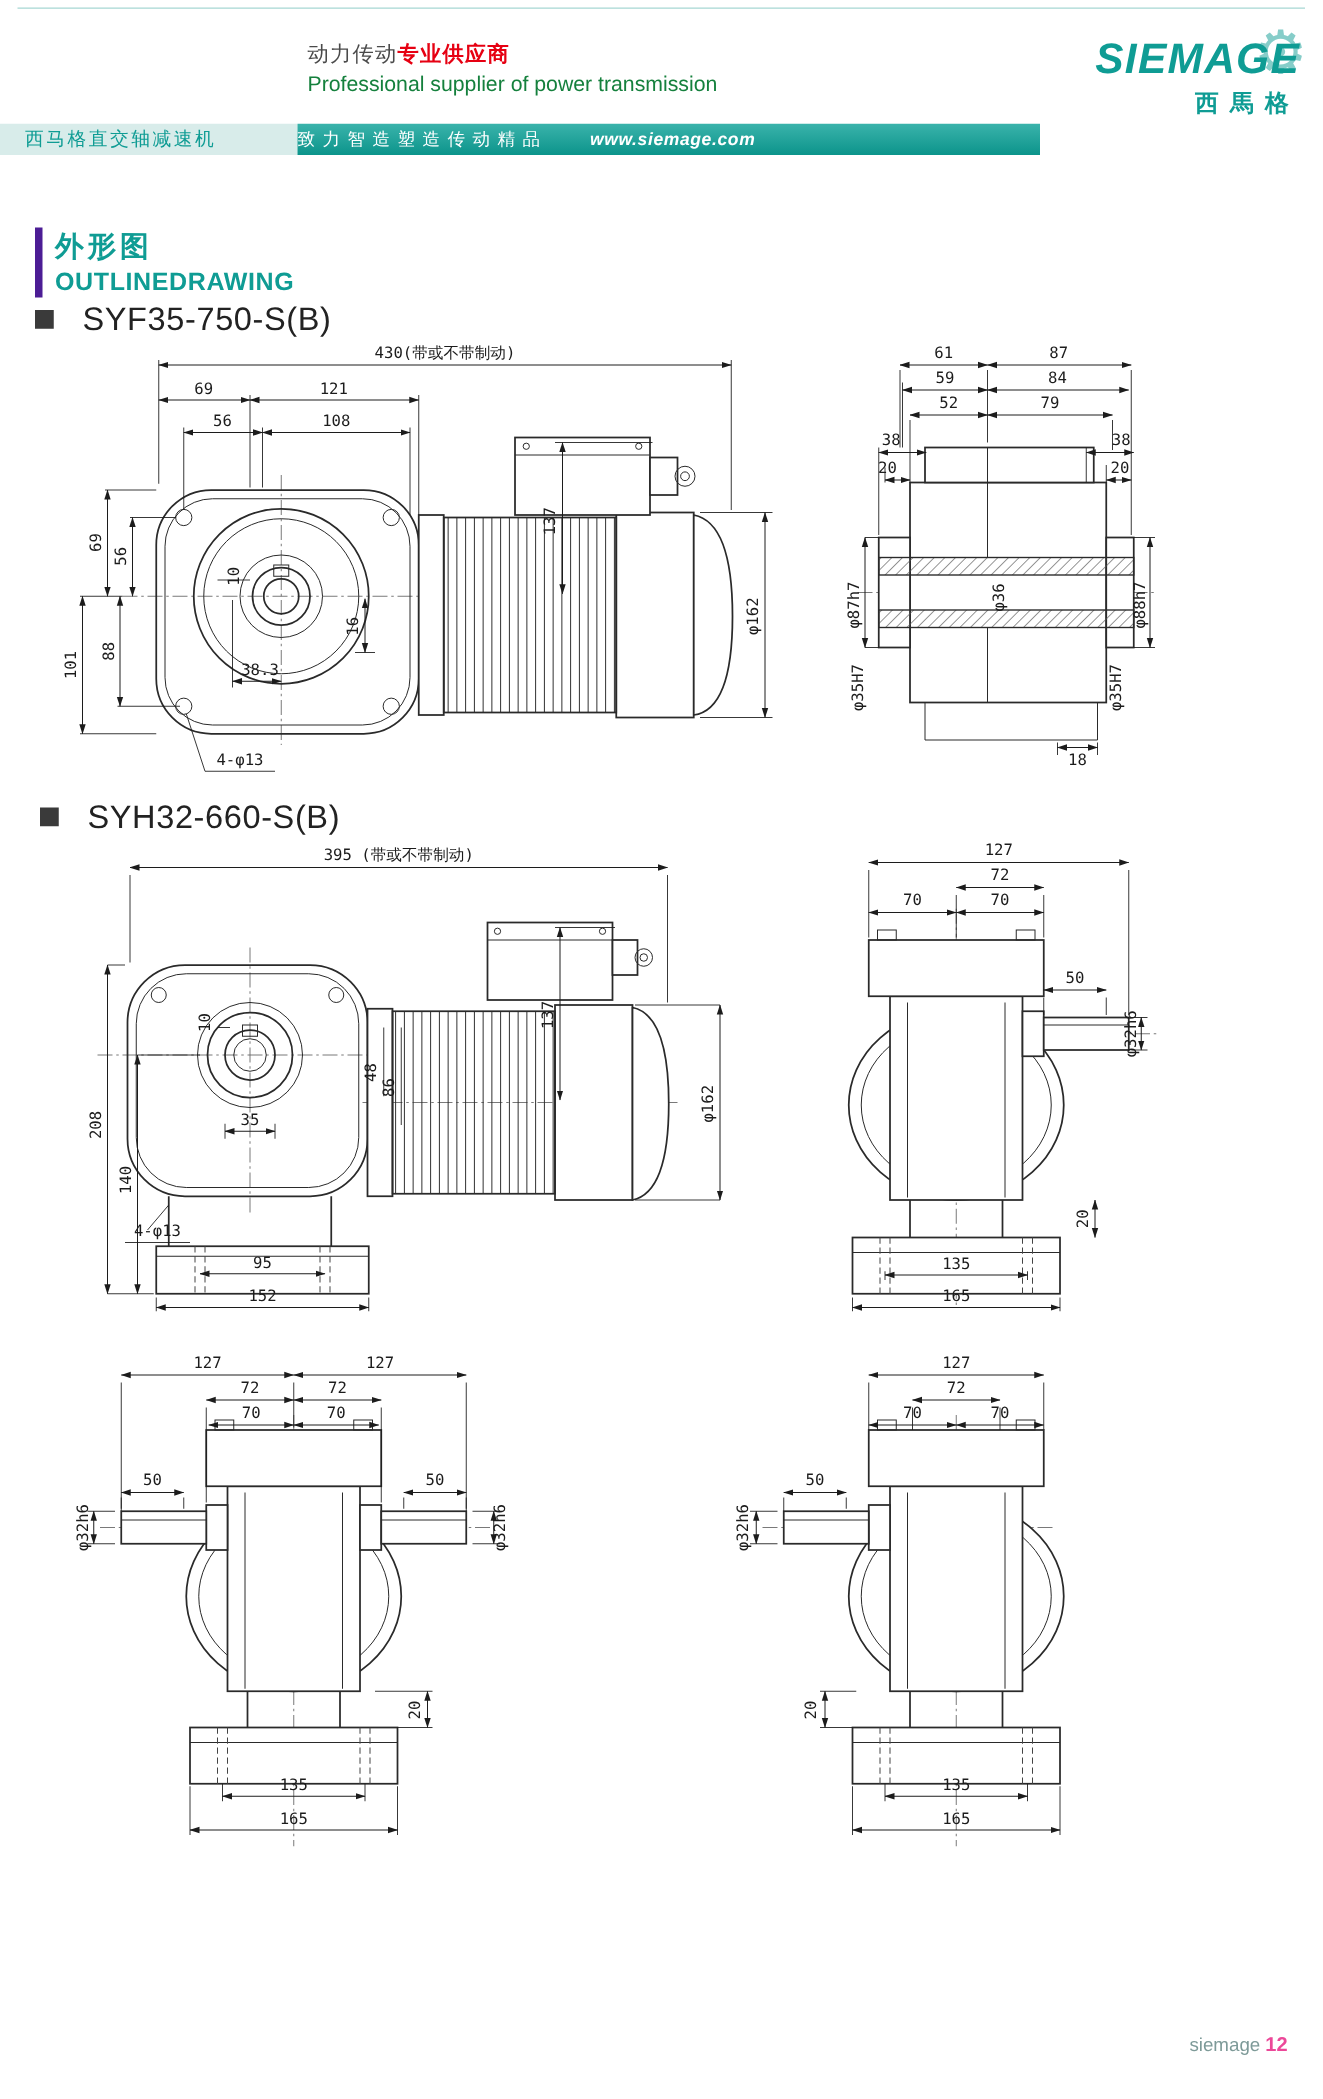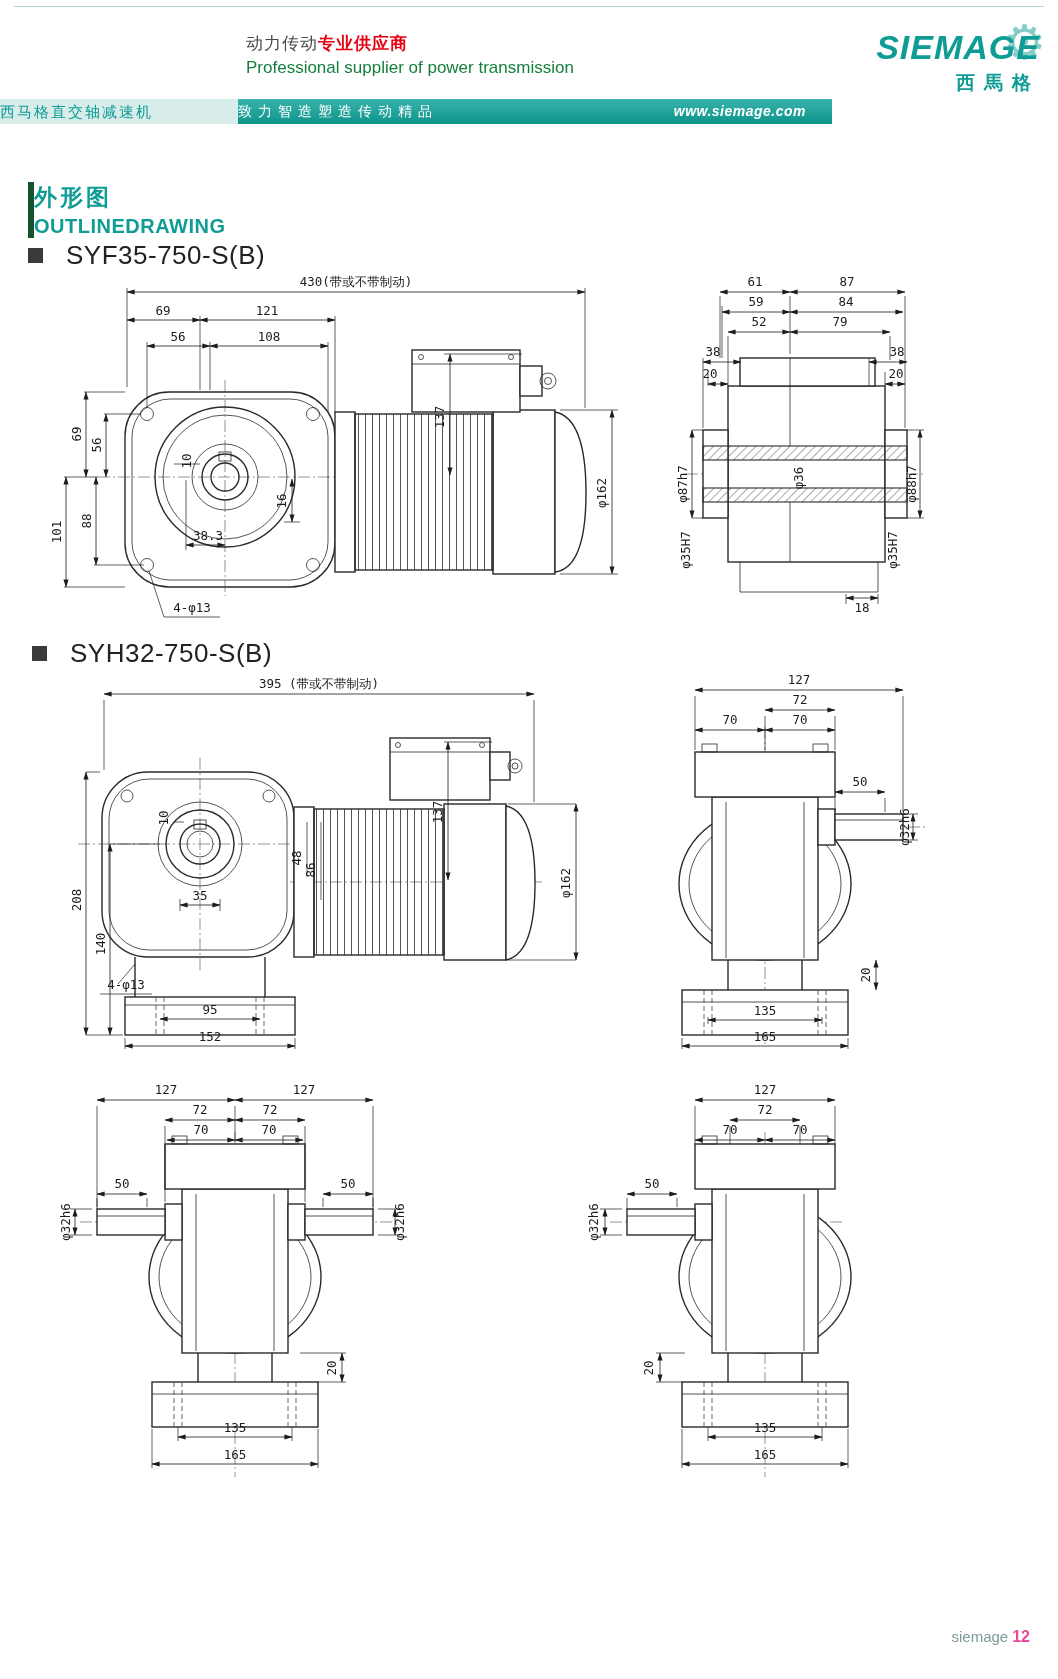--- a/index.html
+++ b/index.html
@@ -9,31 +9,31 @@
   
   .top-rule{position:absolute;top:6px;left:14px;right:14px;height:1px;background:#a7d8d4}
   .series{position:absolute;left:16px;top:22px;color:#e60012;font-weight:bold}
   .series .main{font-size:42px;letter-spacing:3px}
   .series .sub{font-size:20px;margin-left:6px}
   .supplier{position:absolute;left:246px;top:32px}
   .supplier-cn{font-size:17px;color:#4a4a4a;letter-spacing:1px}
   .supplier-cn b{color:#e60012}
   .supplier-en{font-size:17px;color:#15803d;margin-top:3px}
   .strip{position:absolute;left:0;top:99px;width:832px;height:25px;display:flex}
-  .strip-left{width:238px;background:#d8ecea;color:#0f9c94;font-size:15px;line-height:25px;letter-spacing:2px}
-  .strip-right{flex:1;background:linear-gradient(180deg,#3ab3ab,#0c948b);color:#fff;font-size:14px;line-height:25px;display:flex;align-items:center;justify-content:space-between;gap:34px;padding-right:26px}
+  .strip-left{width:238px;background:#d8ecea;color:#0f9c94;font-size:15px;line-height:25px;padding-left:20px;letter-spacing:2px}
+  .strip-right{flex:1;background:linear-gradient(180deg,#3ab3ab,#0c948b);color:#fff;font-size:14px;line-height:25px;display:flex;align-items:center;justify-content:flex-start;gap:34px;padding-right:26px}
   .strip-right .slogan{letter-spacing:6px}
   .strip-right .site{font-style:italic;font-weight:bold;letter-spacing:.5px}
   .logo{position:absolute;right:18px;top:28px;width:220px;text-align:right;color:#0f9c94}
   .logo-text{font-size:34px;font-weight:900;font-style:italic;letter-spacing:1px;position:relative;z-index:2}
   .logo-gear{position:absolute;right:-6px;top:-14px;font-size:48px;opacity:.5;z-index:1;font-family:"DejaVu Sans",sans-serif}
   .logo-sub{font-size:19px;font-weight:bold;letter-spacing:9px;margin-top:3px}
 
   
-  .sec-title{position:absolute;left:28px;top:182px;border-left:6px solid #14532d;color:#0f9c94}
+  .sec-title{position:absolute;left:28px;top:182px;padding-left:10px;border-left:6px solid #4c1d95;color:#0f9c94}
   .t-cn{font-size:23px;font-weight:bold;letter-spacing:3px}
   .t-en{font-size:20px;font-weight:bold;margin-top:2px;letter-spacing:.5px}
   .model{position:absolute;font-size:26px;color:#222;display:flex;align-items:center;gap:23px;letter-spacing:.5px}
   .model .sq{width:15px;height:15px;background:#3a3a3a;display:inline-block}
   .model1{left:28px;top:240px}
   .model2{left:32px;top:638px}
 
   
   .footer{position:absolute;right:28px;top:1628px;font-size:15px;color:#7d9a98}
   .footer b{color:#ec4899;margin-left:4px;font-size:16px}
@@ -81,21 +81,21 @@
     <div class="t-en">OUTLINEDRAWING</div>
   </div>
 
   <div class="model model1">
     <span class="sq"></span>
     <span>SYF35-750-S(B)</span>
   </div>
 
   <div class="model model2">
     <span class="sq"></span>
-    <span>SYH32-750-S(B)</span>
+    <span>SYH32-660-S(B)</span>
   </div>
 
   <svg style="left:40px;top:262px" width="980" height="385" viewBox="0 0 980 385">
     <defs>
       <marker id="arr" viewBox="0 0 10 10" refX="9.5" refY="5" markerWidth="10" markerHeight="10" orient="auto-start-reverse">
         <path d="M0,1.8 L10,5 L0,8.2 Z" fill="#1c1c1c"></path>
       </marker>
       <pattern id="hatch" width="6" height="6" patternUnits="userSpaceOnUse" patternTransform="rotate(45)">
         <line x1="0" y1="0" x2="0" y2="6" stroke="#555" stroke-width="1"></line>
       </pattern>

